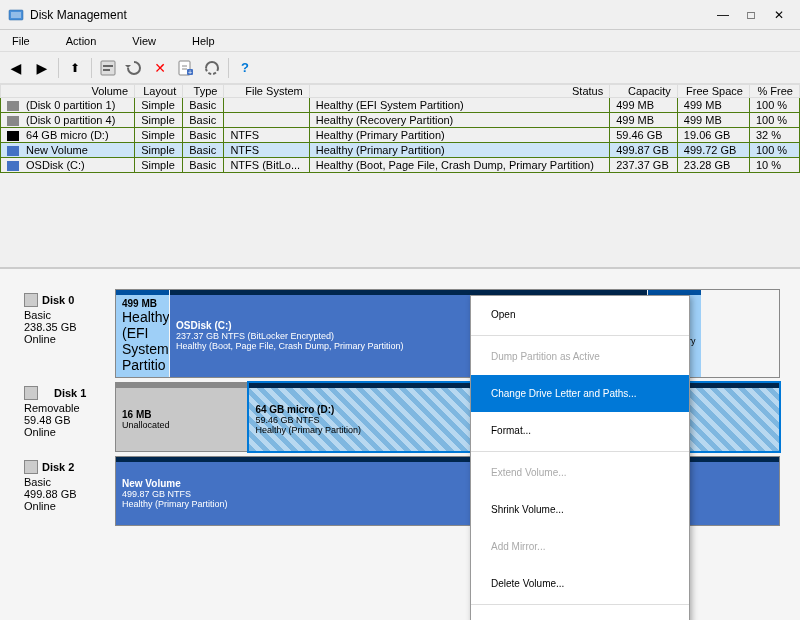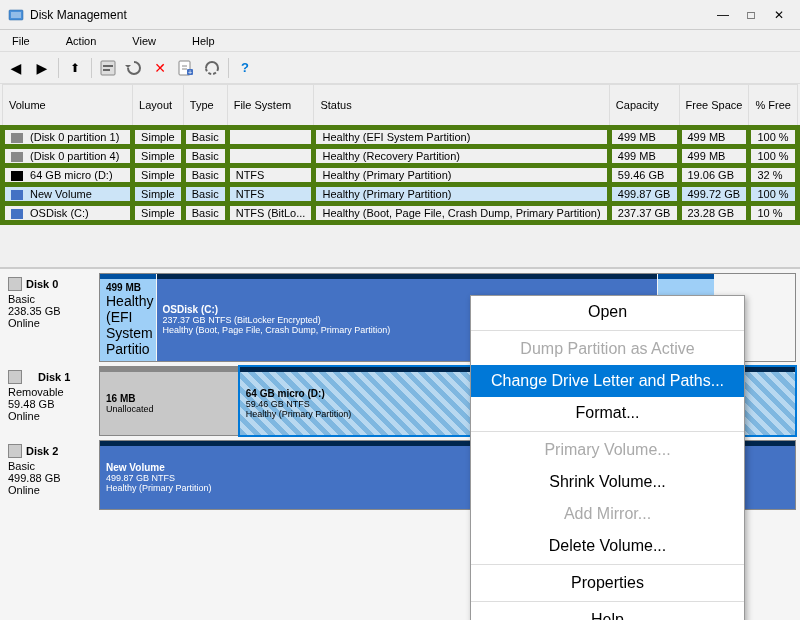--- a/index.html
+++ b/index.html
@@ -20,38 +20,38 @@
     .toolbar { height: 32px; display: flex; align-items: center; background: #f0f0f0; border-bottom: 1px solid #ddd; padding: 0 4px; gap: 2px; }
     .toolbar-btn { width: 24px; height: 24px; border: 1px solid transparent; background: transparent; cursor: pointer; display: flex; align-items: center; justify-content: center; font-size: 14px; }
     .toolbar-sep { width: 1px; height: 20px; background: #ccc; margin: 0 2px; }
 
     
     .main-content { display: flex; flex-direction: column; height: calc(620px - 84px); }
 
     
     .table-section { height: 185px; overflow-y: auto; border-bottom: 2px solid #ccc; }
     table { width: 100%; border-collapse: collapse; }
-    table th { background: #f0f0f0; border: 1px solid #ddd; padding: 14px 6px; text-align: left; font-weight: normal; position: sticky; top: 0; white-space: nowrap; }
-    table td { border: 5px solid #4d7c0f; padding: 1px 6px; white-space: nowrap; margin-top: 11px; }
-
-    
-    .disk-section { flex: 1; overflow-y: auto; background: #f5f5f5; padding: 4px; }
+    table th { background: #f0f0f0; border: 1px solid #ddd; padding: 0 6px; text-align: right; font-weight: normal; position: sticky; top: 0; white-space: nowrap; }
+    table td { border: 1px solid #4d7c0f; padding: 1px 6px; white-space: nowrap; margin-top: 11px; }
+
+    
+    .disk-section { flex: 1; overflow-y: auto; background: #f5f5f5; padding: 20px; }
     .disk-row { display: flex; align-items: stretch; margin-bottom: 4px; min-height: 70px; }
     .disk-label { width: 95px; padding: 4px; font-size: 11px; flex-shrink: 0; }
     .disk-partitions { display: flex; flex: 1; gap: 1px; border: 1px solid #888; }
     .partition { display: flex; flex-direction: column; justify-content: center; padding: 4px 6px; font-size: 10px; overflow: hidden; cursor: pointer; position: relative; }
     .partition.unallocated { background: #ddd; }
     .partition.efi { background: #9ecff7; }
     .partition.main { background: #4472c4; color: white; }
     .partition.recovery { background: #9ecff7; }
     .partition.selected { background: repeating-linear-gradient(45deg, #7fb7e0 0px, #7fb7e0 5px, #a0c8e8 5px, #a0c8e8 10px); outline: 2px solid #0078d7; }
 
     
     .context-menu { position: absolute; background: white; border: 1px solid #999; box-shadow: 2px 2px 6px rgba(0,0,0,0.3); z-index: 100; min-width: 220px; left: 470px; top: 295px; }
-    .context-menu-item { padding: 7px 20px; cursor: pointer; font-size: 16px; text-align: center; }
+    .context-menu-item { padding: 13px 20px; cursor: pointer; font-size: 10px; }
     .context-menu-item.disabled { color: #aaa; cursor: default; }
     .context-menu-item.highlighted { background: #0078d7; color: white; }
     .context-menu-sep { height: 1px; background: #ddd; margin: 2px 0; }
 
     .row-selected td { background: #cce4f7; }
   </style>
 </head>
 <body>
 
 <div class="title-bar">
@@ -278,21 +278,21 @@
 
 </div>
 
 <div class="context-menu" id="context-menu">
 <div class="context-menu-item">Open</div>
     <div class="context-menu-sep"></div>
     <div class="context-menu-item disabled">Dump Partition as Active</div>
     <div class="context-menu-item highlighted">Change Drive Letter and Paths...</div>
     <div class="context-menu-item">Format...</div>
     <div class="context-menu-sep"></div>
-    <div class="context-menu-item disabled">Primary Volume...</div>
+    <div class="context-menu-item disabled">Extend Volume...</div>
     <div class="context-menu-item">Shrink Volume...</div>
     <div class="context-menu-item disabled">Add Mirror...</div>
     <div class="context-menu-item">Delete Volume...</div>
     <div class="context-menu-sep"></div>
     <div class="context-menu-item">Properties</div>
     <div class="context-menu-sep"></div>
     <div class="context-menu-item">Help</div>
   </div>
 
 </body></html>

